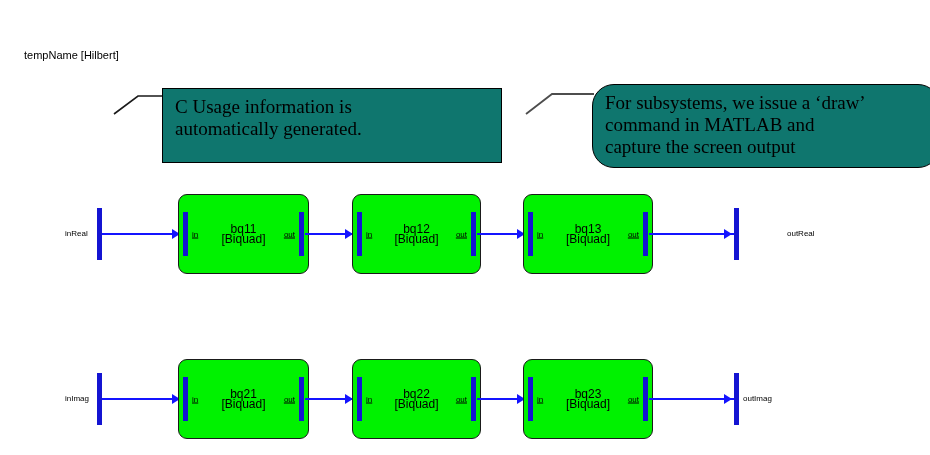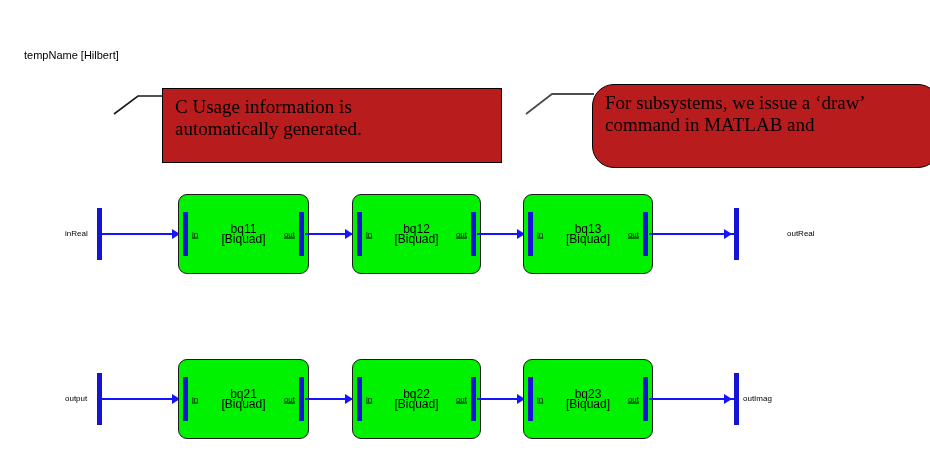--- a/index.html
+++ b/index.html
@@ -33,21 +33,21 @@
     font-size: 11px;
     line-height: 13px;
     color: #000000;
     white-space: nowrap;
   }
 
   
   .callout {
     position: absolute;
     border: 1px solid #000000;
-    background: #b91c1c;
+    background: #0f766e;
     box-sizing: border-box;
     font-family: "Liberation Serif", serif;
     font-size: 19px;
     line-height: 22px;
     color: #000000;
     padding: 7px 10px 6px 12px;
   }
   .callout-line {
     position: absolute;
     overflow: visible;
@@ -161,20 +161,21 @@
     <div>C Usage information is</div>
     <div>automatically generated.</div>
   </div>
 
   <svg class="callout-line" id="callout-2-leader" viewBox="0 0 72 34" width="72" height="34">
     <polyline points="2,30 28,10 70,10" fill="none" stroke="#4d4d4d" stroke-width="1.8"></polyline>
   </svg>
   <div class="callout" id="callout-2">
     <div>For subsystems, we issue a ‘draw’</div>
     <div>command in MATLAB and</div>
+    <div>capture the screen output</div>
   </div>
 
   <div class="terminal-bar" style="left:85px; top:186px;"></div>
   <div class="terminal-label" style="left:53px; top:207px;">inReal</div>
 
   <div class="wire" style="left:90px; top:211px; width:76px;"></div>
   <div class="arrow" style="left:160px; top:207px;"></div>
 
   <div class="block" style="left:166px; top:172px; width:131px; height:80px;">
     <div class="port-bar in"></div>
@@ -215,21 +216,21 @@
     <div class="port-label out">out</div>
   </div>
 
   <div class="wire" style="left:637px; top:211px; width:85px;"></div>
   <div class="arrow" style="left:712px; top:207px;"></div>
 
   <div class="terminal-bar" style="left:722px; top:186px;"></div>
   <div class="terminal-label" style="left:731px; top:207px;padding-left:44px;">outReal</div>
 
   <div class="terminal-bar" style="left:85px; top:351px;"></div>
-  <div class="terminal-label" style="left:53px; top:372px;">output</div>
+  <div class="terminal-label" style="left:53px; top:372px;">inImag</div>
 
   <div class="wire" style="left:90px; top:376px; width:76px;"></div>
   <div class="arrow" style="left:160px; top:372px;"></div>
 
   <div class="block" style="left:166px; top:337px; width:131px; height:80px;">
     <div class="port-bar in"></div>
     <div class="port-label in">in</div>
     <div class="block-label">
       <div>bq21</div>
       <div>[Biquad]</div>

